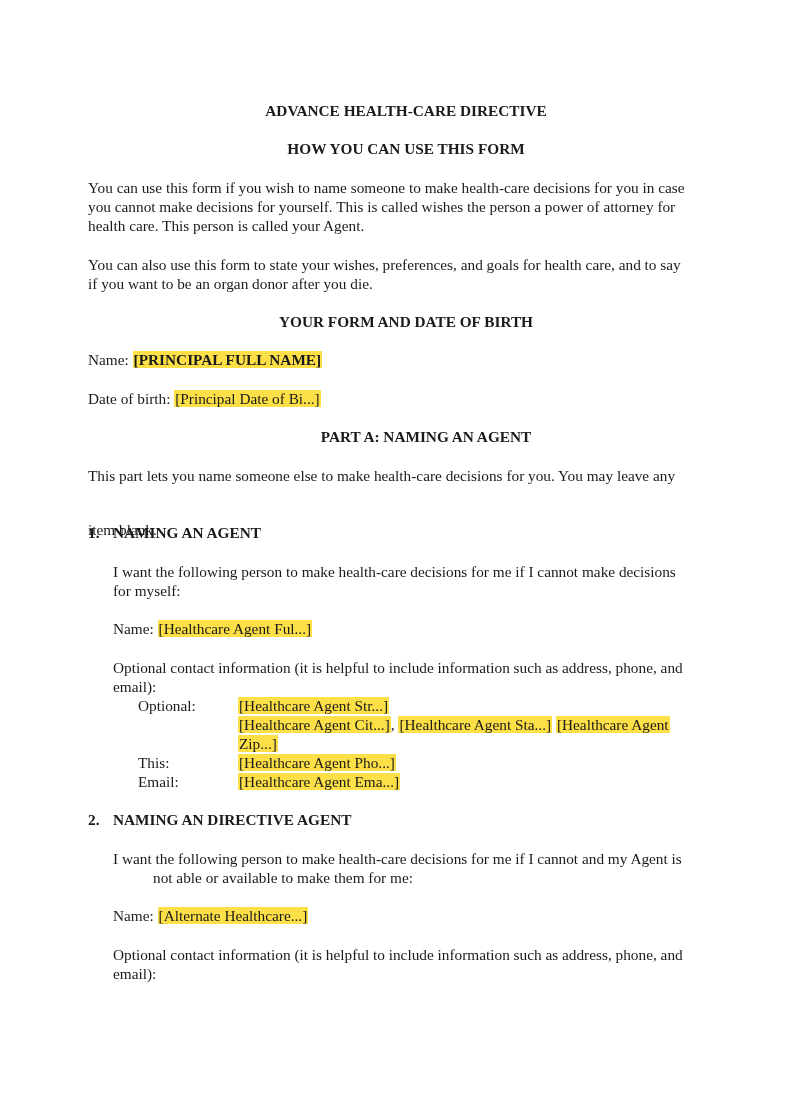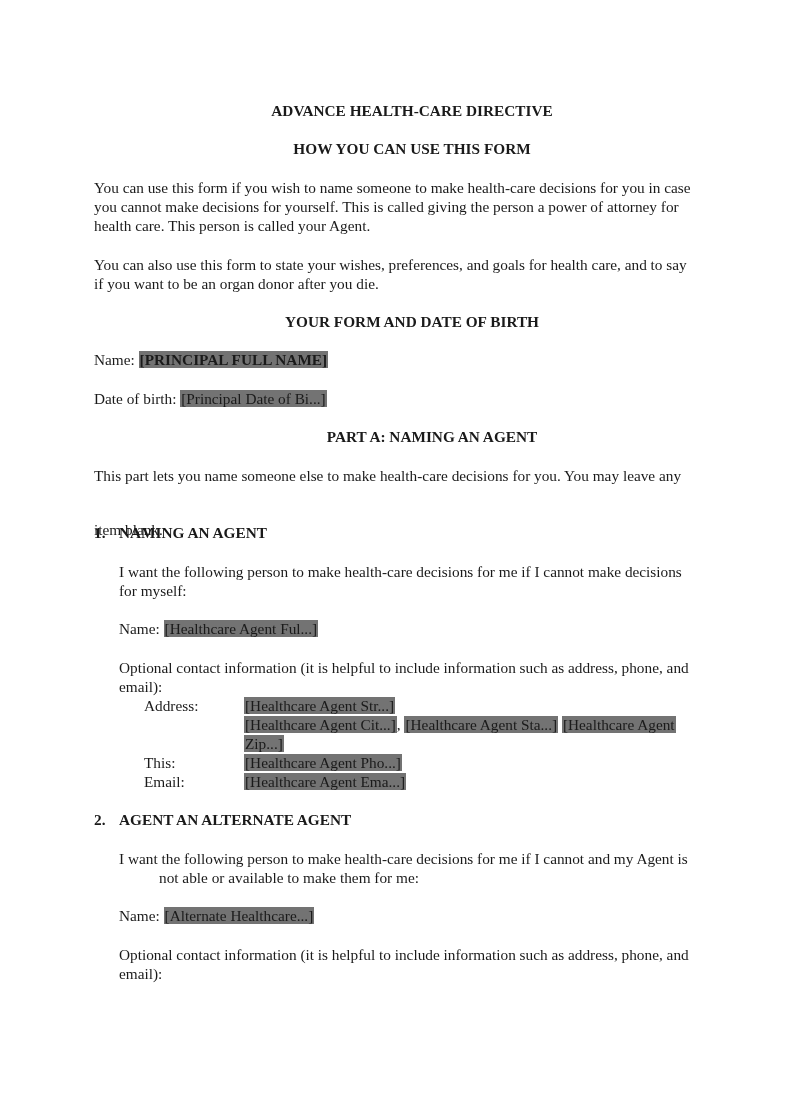--- a/index.html
+++ b/index.html
@@ -1,34 +1,34 @@
 <!DOCTYPE html>
 <html><head>
 <meta charset="utf-8">
 <style>
   html, body { margin: 0; padding: 0; background: #ffffff; }
   body { width: 800px; height: 1100px; position: relative; overflow: hidden;
          font-family: "Liberation Serif", "DejaVu Serif", serif; color: #1a1a1a; font-size: 15.3px; }
-  .page { position: absolute; left: 12px; top: 0; width: 708px; height: 1100px; }
+  .page { position: absolute; left: 6px; top: 0; width: 708px; height: 1100px; }
   .abs { position: absolute; white-space: nowrap; line-height: 19px; }
   .center { left: 0; width: 800px; text-align: center; }
   .h { font-weight: bold; }
-  .hl { background: #737373; padding: 0 1px; }
+  .hl { background: #fde047; padding: 0 1px; }
   .b { font-weight: bold; }
 </style>
 </head>
 <body>
 
 <div class="page">
 
   <div class="abs center h" style="top:101px;">ADVANCE HEALTH-CARE DIRECTIVE</div>
   <div class="abs center h" style="top:139px;">HOW YOU CAN USE THIS FORM</div>
 
   <div class="abs" style="left:82px; top:178px;">You can use this form if you wish to name someone to make health-care decisions for you in case</div>
-  <div class="abs" style="left:82px; top:197px;">you cannot make decisions for yourself. This is called giving the person a power of attorney for</div>
+  <div class="abs" style="left:82px; top:197px;">you cannot make decisions for yourself. This is called wishes the person a power of attorney for</div>
   <div class="abs" style="left:82px; top:216px;">health care. This person is called your Agent.</div>
 
   <div class="abs" style="left:82px; top:255px;">You can also use this form to state your wishes, preferences, and goals for health care, and to say</div>
   <div class="abs" style="left:82px; top:274px;">if you want to be an organ donor after you die.</div>
 
   <div class="abs center h" style="top:312px;">YOUR FORM AND DATE OF BIRTH</div>
 
   <div class="abs" style="left:82px; top:350px;">
     <span>Name: </span><span class="hl b">[PRINCIPAL FULL NAME]</span>
   </div>
@@ -47,21 +47,21 @@
   <div class="abs" style="left:107px; top:562px;">I want the following person to make health-care decisions for me if I cannot make decisions</div>
   <div class="abs" style="left:107px; top:581px;">for myself:</div>
 
   <div class="abs" style="left:107px; top:619px;">
     <span>Name: </span><span class="hl">[Healthcare Agent Ful...]</span>
   </div>
 
   <div class="abs" style="left:107px; top:658px;">Optional contact information (it is helpful to include information such as address, phone, and</div>
   <div class="abs" style="left:107px; top:677px;">email):</div>
 
-  <div class="abs" style="left:132px; top:696px;">Address:</div>
+  <div class="abs" style="left:132px; top:696px;">Optional:</div>
   <div class="abs" style="left:232px; top:696px;">
     <span class="hl">[Healthcare Agent Str...]</span>
   </div>
   <div class="abs" style="left:232px; top:715px;">
     <span class="hl">[Healthcare Agent Cit...]</span><span>,</span>
     <span class="hl">[Healthcare Agent Sta...]</span>
     <span class="hl">[Healthcare Agent</span>
   </div>
   <div class="abs" style="left:232px; top:734px;">
     <span class="hl">Zip...]</span>
@@ -70,21 +70,21 @@
   <div class="abs" style="left:132px; top:753px;">This:</div>
   <div class="abs" style="left:232px; top:753px;">
     <span class="hl">[Healthcare Agent Pho...]</span>
   </div>
   <div class="abs" style="left:132px; top:772px;">Email:</div>
   <div class="abs" style="left:232px; top:772px;">
     <span class="hl">[Healthcare Agent Ema...]</span>
   </div>
 
   <div class="abs h" style="left:82px; top:810px;">2.</div>
-  <div class="abs h" style="left:107px; top:810px;">AGENT AN ALTERNATE AGENT</div>
+  <div class="abs h" style="left:107px; top:810px;">NAMING AN DIRECTIVE AGENT</div>
 
   <div class="abs" style="left:107px; top:849px;">I want the following person to make health-care decisions for me if I cannot and my Agent is</div>
   <div class="abs" style="left:107px; top:868px;margin-left:40px;">not able or available to make them for me:</div>
 
   <div class="abs" style="left:107px; top:906px;">
     <span>Name: </span><span class="hl">[Alternate Healthcare...]</span>
   </div>
 
   <div class="abs" style="left:107px; top:945px;">Optional contact information (it is helpful to include information such as address, phone, and</div>
   <div class="abs" style="left:107px; top:964px;">email):</div>

